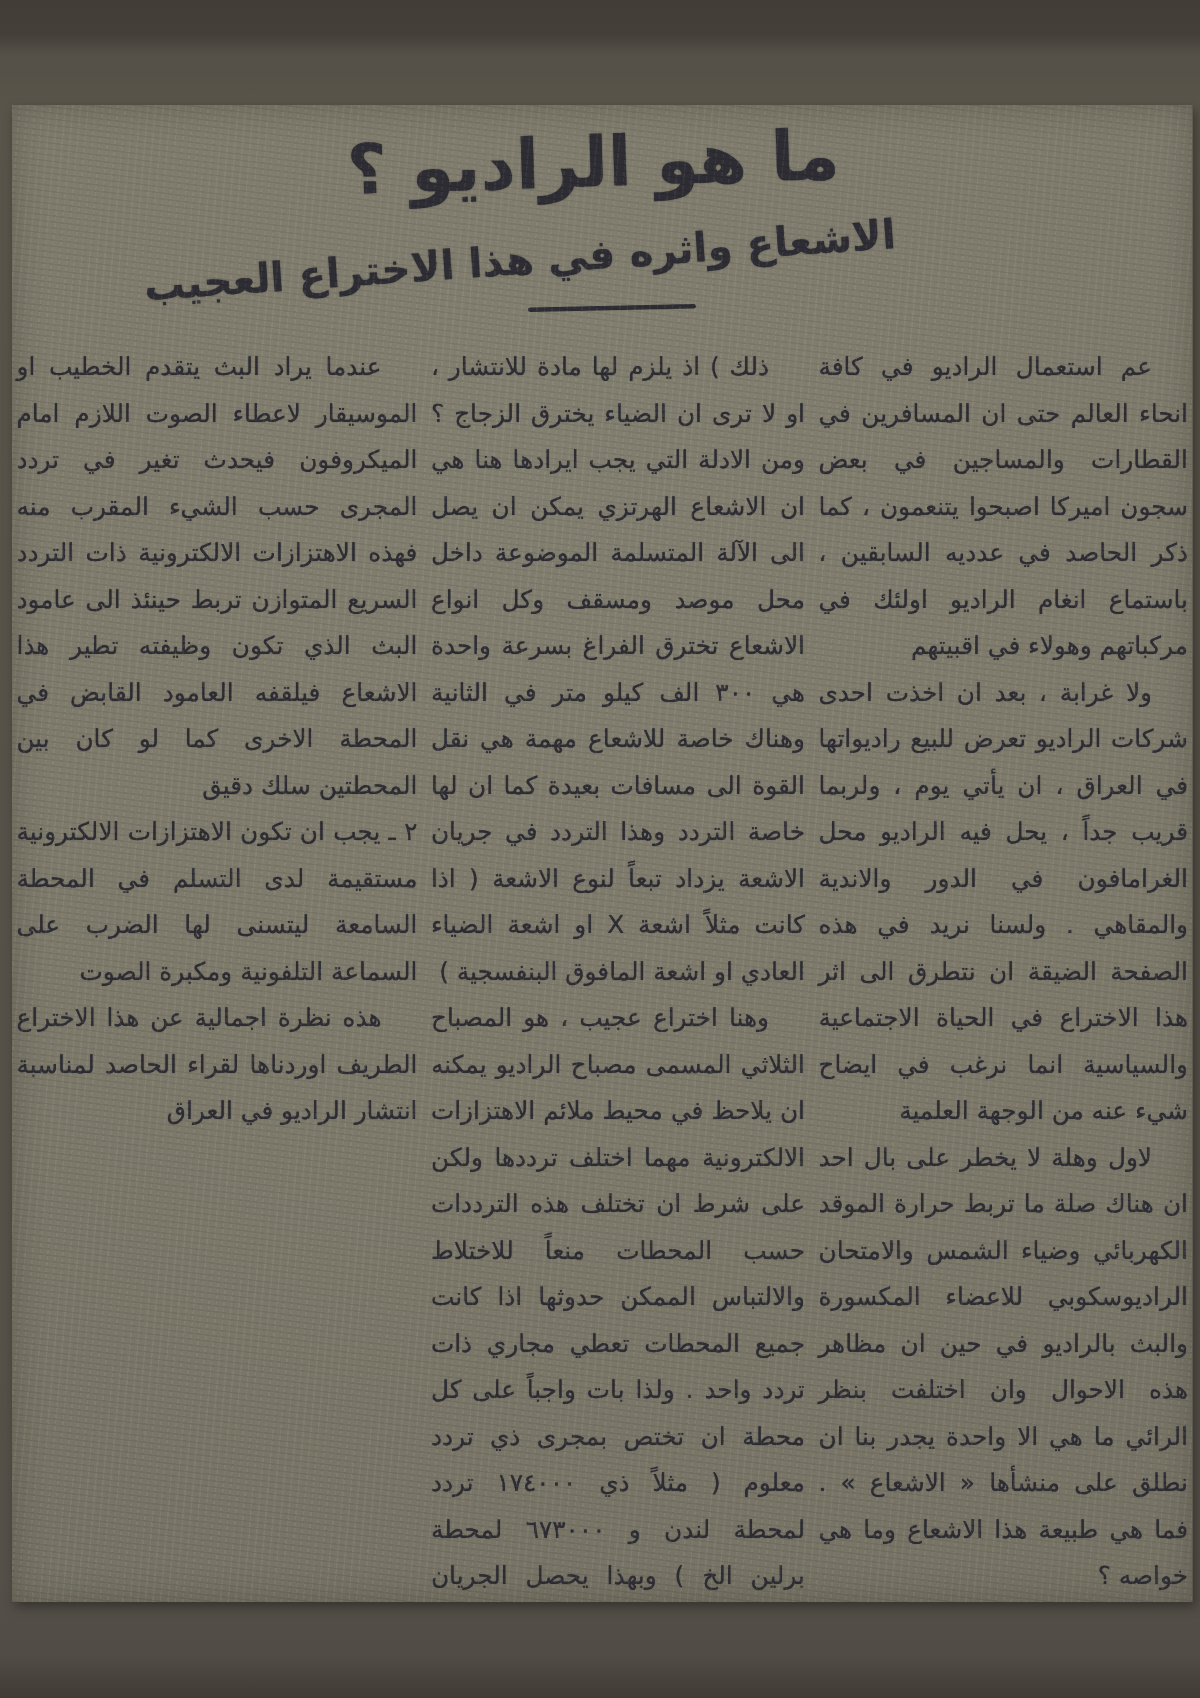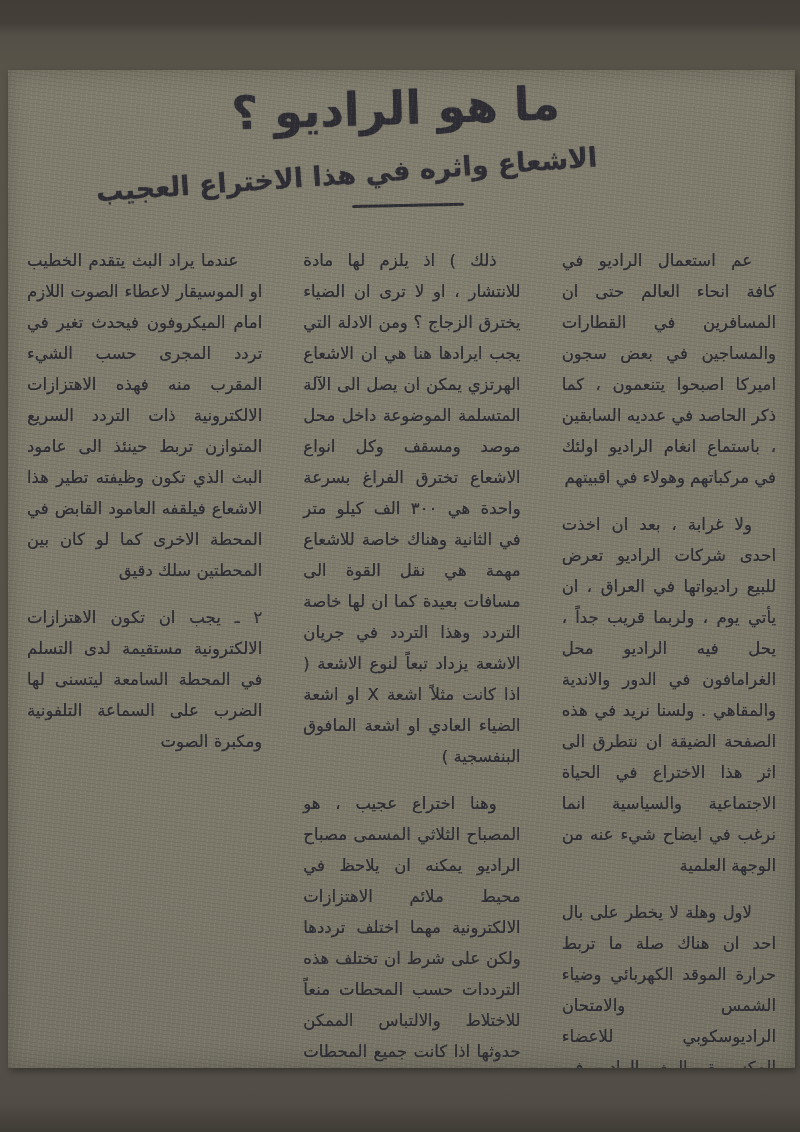--- a/index.html
+++ b/index.html
@@ -36,21 +36,21 @@
   .columns{
     display:flex;direction:rtl;gap:9px;padding:0 3px;margin-top:22px;
     text-shadow:0 0 .6px rgba(44,43,51,.85);
   }
   .col{
     text-align:justify;font-size:16.5px;line-height:31px;
   }
   .col-right{width:247px;}
   .col-middle{width:250px;}
   .col-left{width:268px;}
-  .col p{margin:16px;text-indent:24px;}
+  .col p{margin:0;text-indent:24px;}
   .col p.flush{text-indent:0;}
   .sig-row{text-align:left;padding-left:36px;}
 </style>
 </head>
 <body>
 
 <div class="photo">
   <div class="paper">
 
     <h1 class="title" dir="rtl">ما هو الراديو ؟</h1>
@@ -69,20 +69,21 @@
       </div>
 
       <div class="col col-middle" dir="rtl">
         <p>ذلك ) اذ يلزم لها مادة للانتشار ، او لا ترى ان الضياء يخترق الزجاج ؟ ومن الادلة التي يجب ايرادها هنا هي ان الاشعاع الهرتزي يمكن ان يصل الى الآلة المتسلمة الموضوعة داخل محل موصد ومسقف وكل انواع الاشعاع تخترق الفراغ بسرعة واحدة هي ٣٠٠ الف كيلو متر في الثانية وهناك خاصة للاشعاع مهمة هي نقل القوة الى مسافات بعيدة كما ان لها خاصة التردد وهذا التردد في جريان الاشعة يزداد تبعاً لنوع الاشعة ( اذا كانت مثلاً اشعة X او اشعة الضياء العادي او اشعة المافوق البنفسجية )</p>
         <p>وهنا اختراع عجيب ، هو المصباح الثلاثي المسمى مصباح الراديو يمكنه ان يلاحظ في محيط ملائم الاهتزازات الالكترونية مهما اختلف ترددها ولكن على شرط ان تختلف هذه الترددات حسب المحطات منعاً للاختلاط والالتباس الممكن حدوثها اذا كانت جميع المحطات تعطي مجاري ذات تردد واحد . ولذا بات واجباً على كل محطة ان تختص بمجرى ذي تردد معلوم ( مثلاً ذي ١٧٤٠٠٠ تردد لمحطة لندن و ٦٧٣٠٠٠ لمحطة برلين الخ ) وبهذا يحصل الجريان ذهاباً واياباً بصورة فائقة السرعة ناقلا الاصوات الموسيقية او غير الموسيقية بواسطة سلك خيالي عجيب</p>
       </div>
 
       <div class="col col-left" dir="rtl">
         <p>عندما يراد البث يتقدم الخطيب او الموسيقار لاعطاء الصوت اللازم امام الميكروفون فيحدث تغير في تردد المجرى حسب الشيء المقرب منه فهذه الاهتزازات الالكترونية ذات التردد السريع المتوازن تربط حينئذ الى عامود البث الذي تكون وظيفته تطير هذا الاشعاع فيلقفه العامود القابض في المحطة الاخرى كما لو كان بين المحطتين سلك دقيق</p>
         <p class="flush">٢ ـ يجب ان تكون الاهتزازات الالكترونية مستقيمة لدى التسلم في المحطة السامعة ليتسنى لها الضرب على السماعة التلفونية ومكبرة الصوت</p>
+        <p>هذه نظرة اجمالية عن هذا الاختراع الطريف اوردناها لقراء الحاصد لمناسبة انتشار الراديو في العراق</p>
         <div class="sig-row">
           
         </div>
       </div>
 
     </div>
   </div>
 </div>
 
 </body></html>

